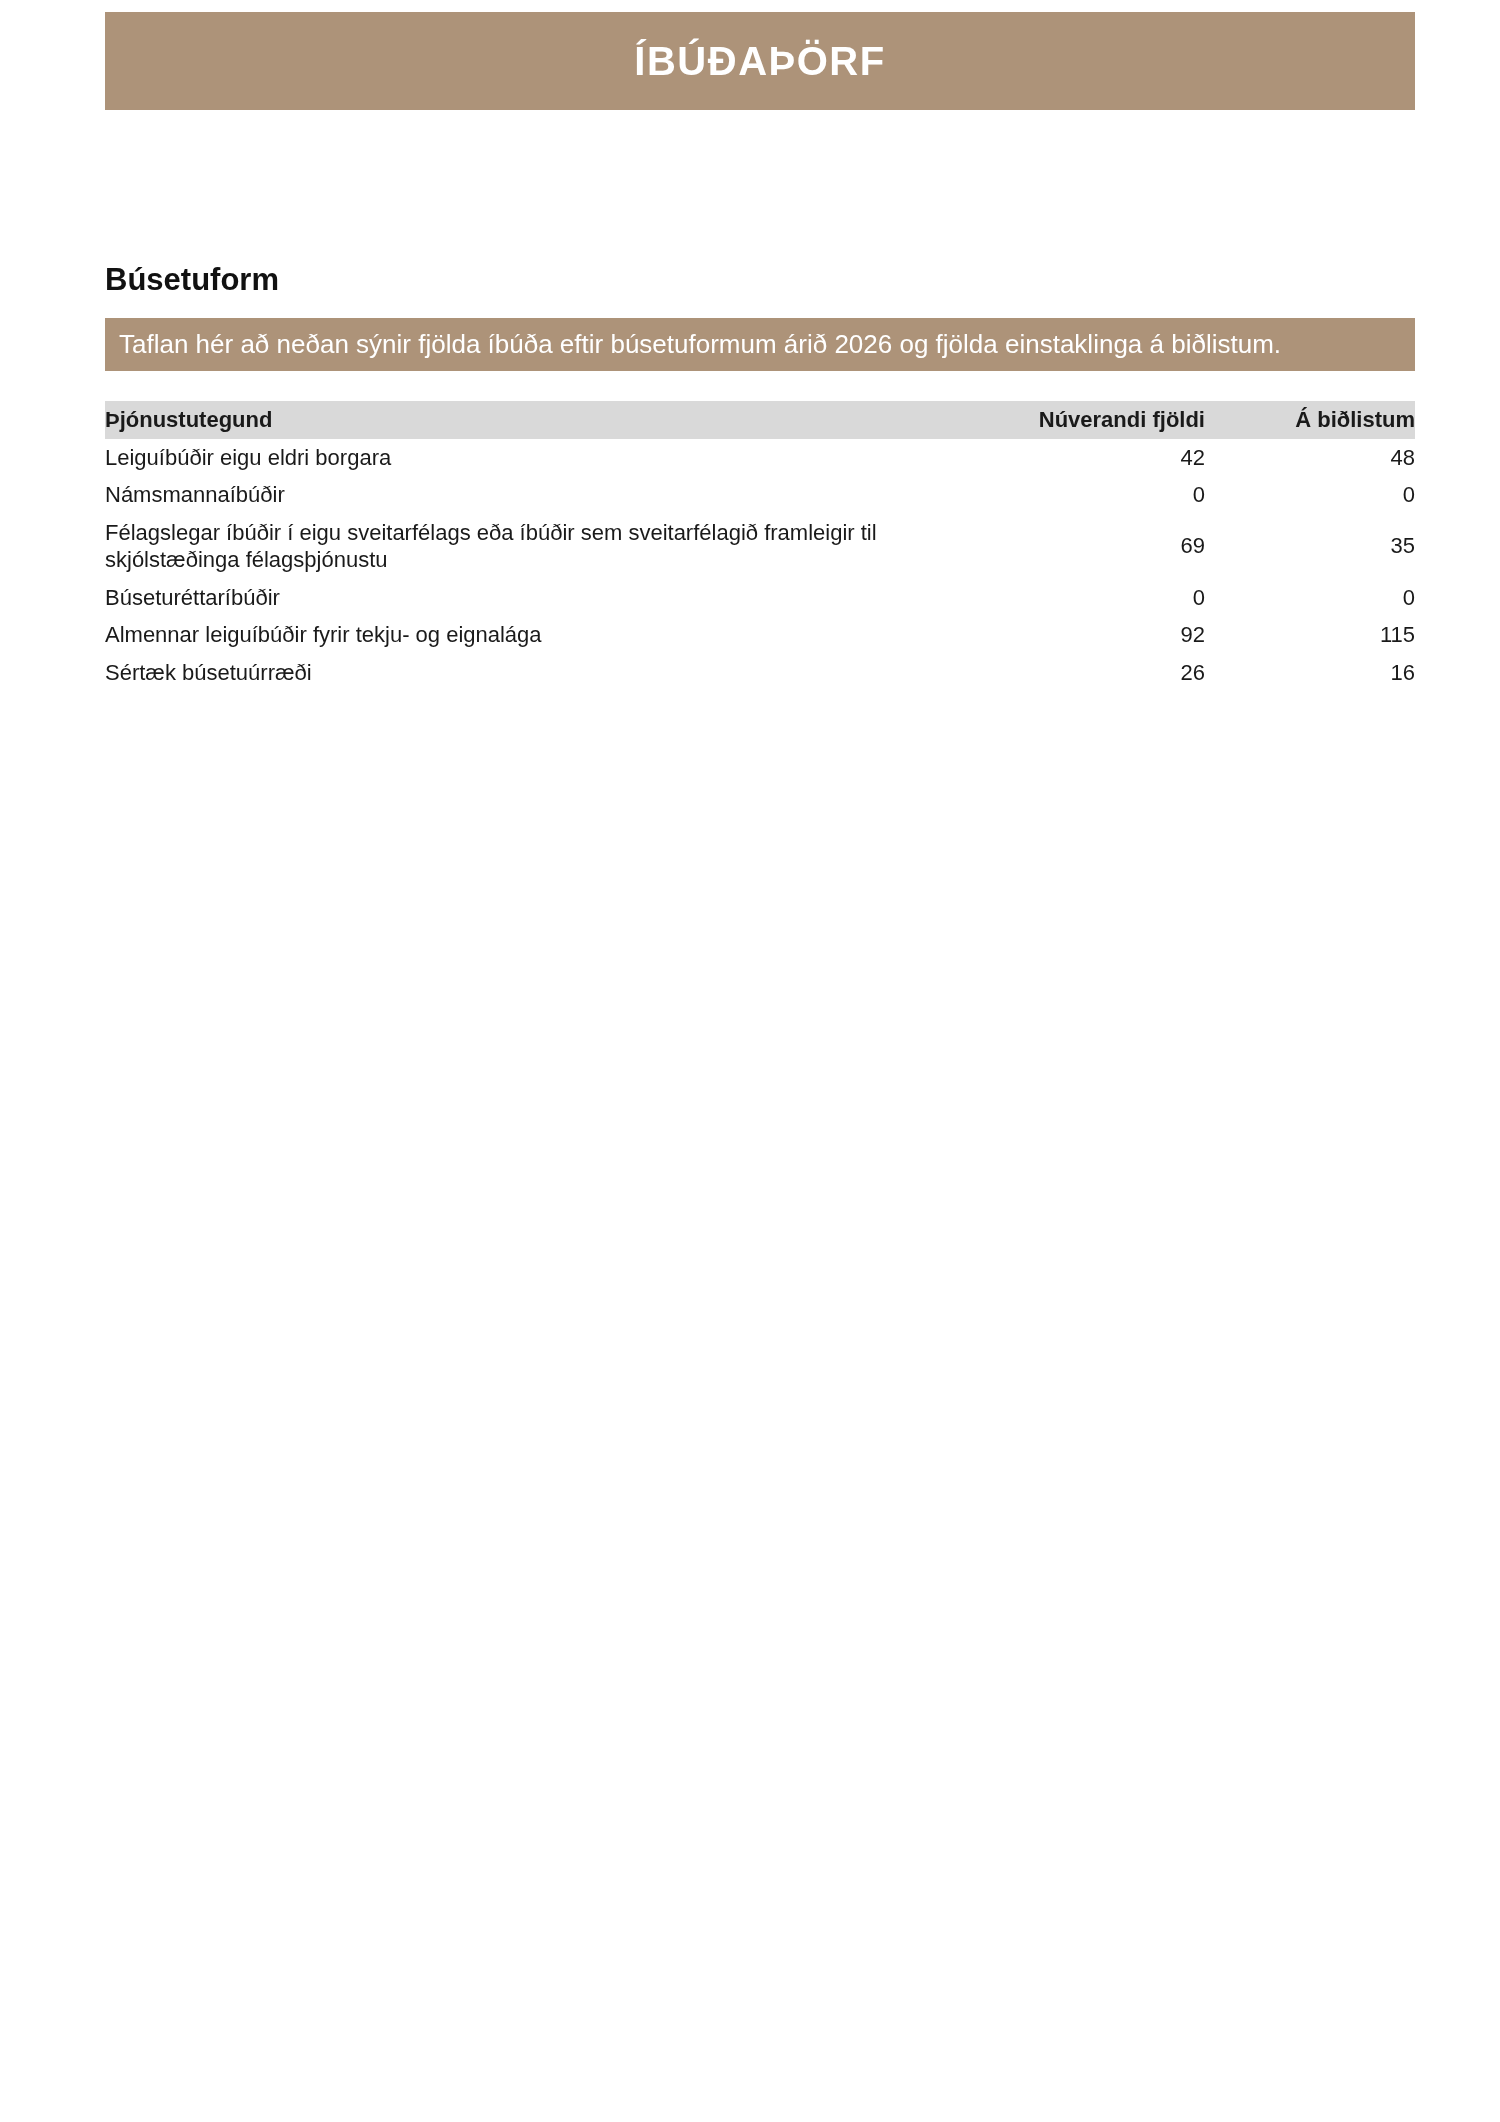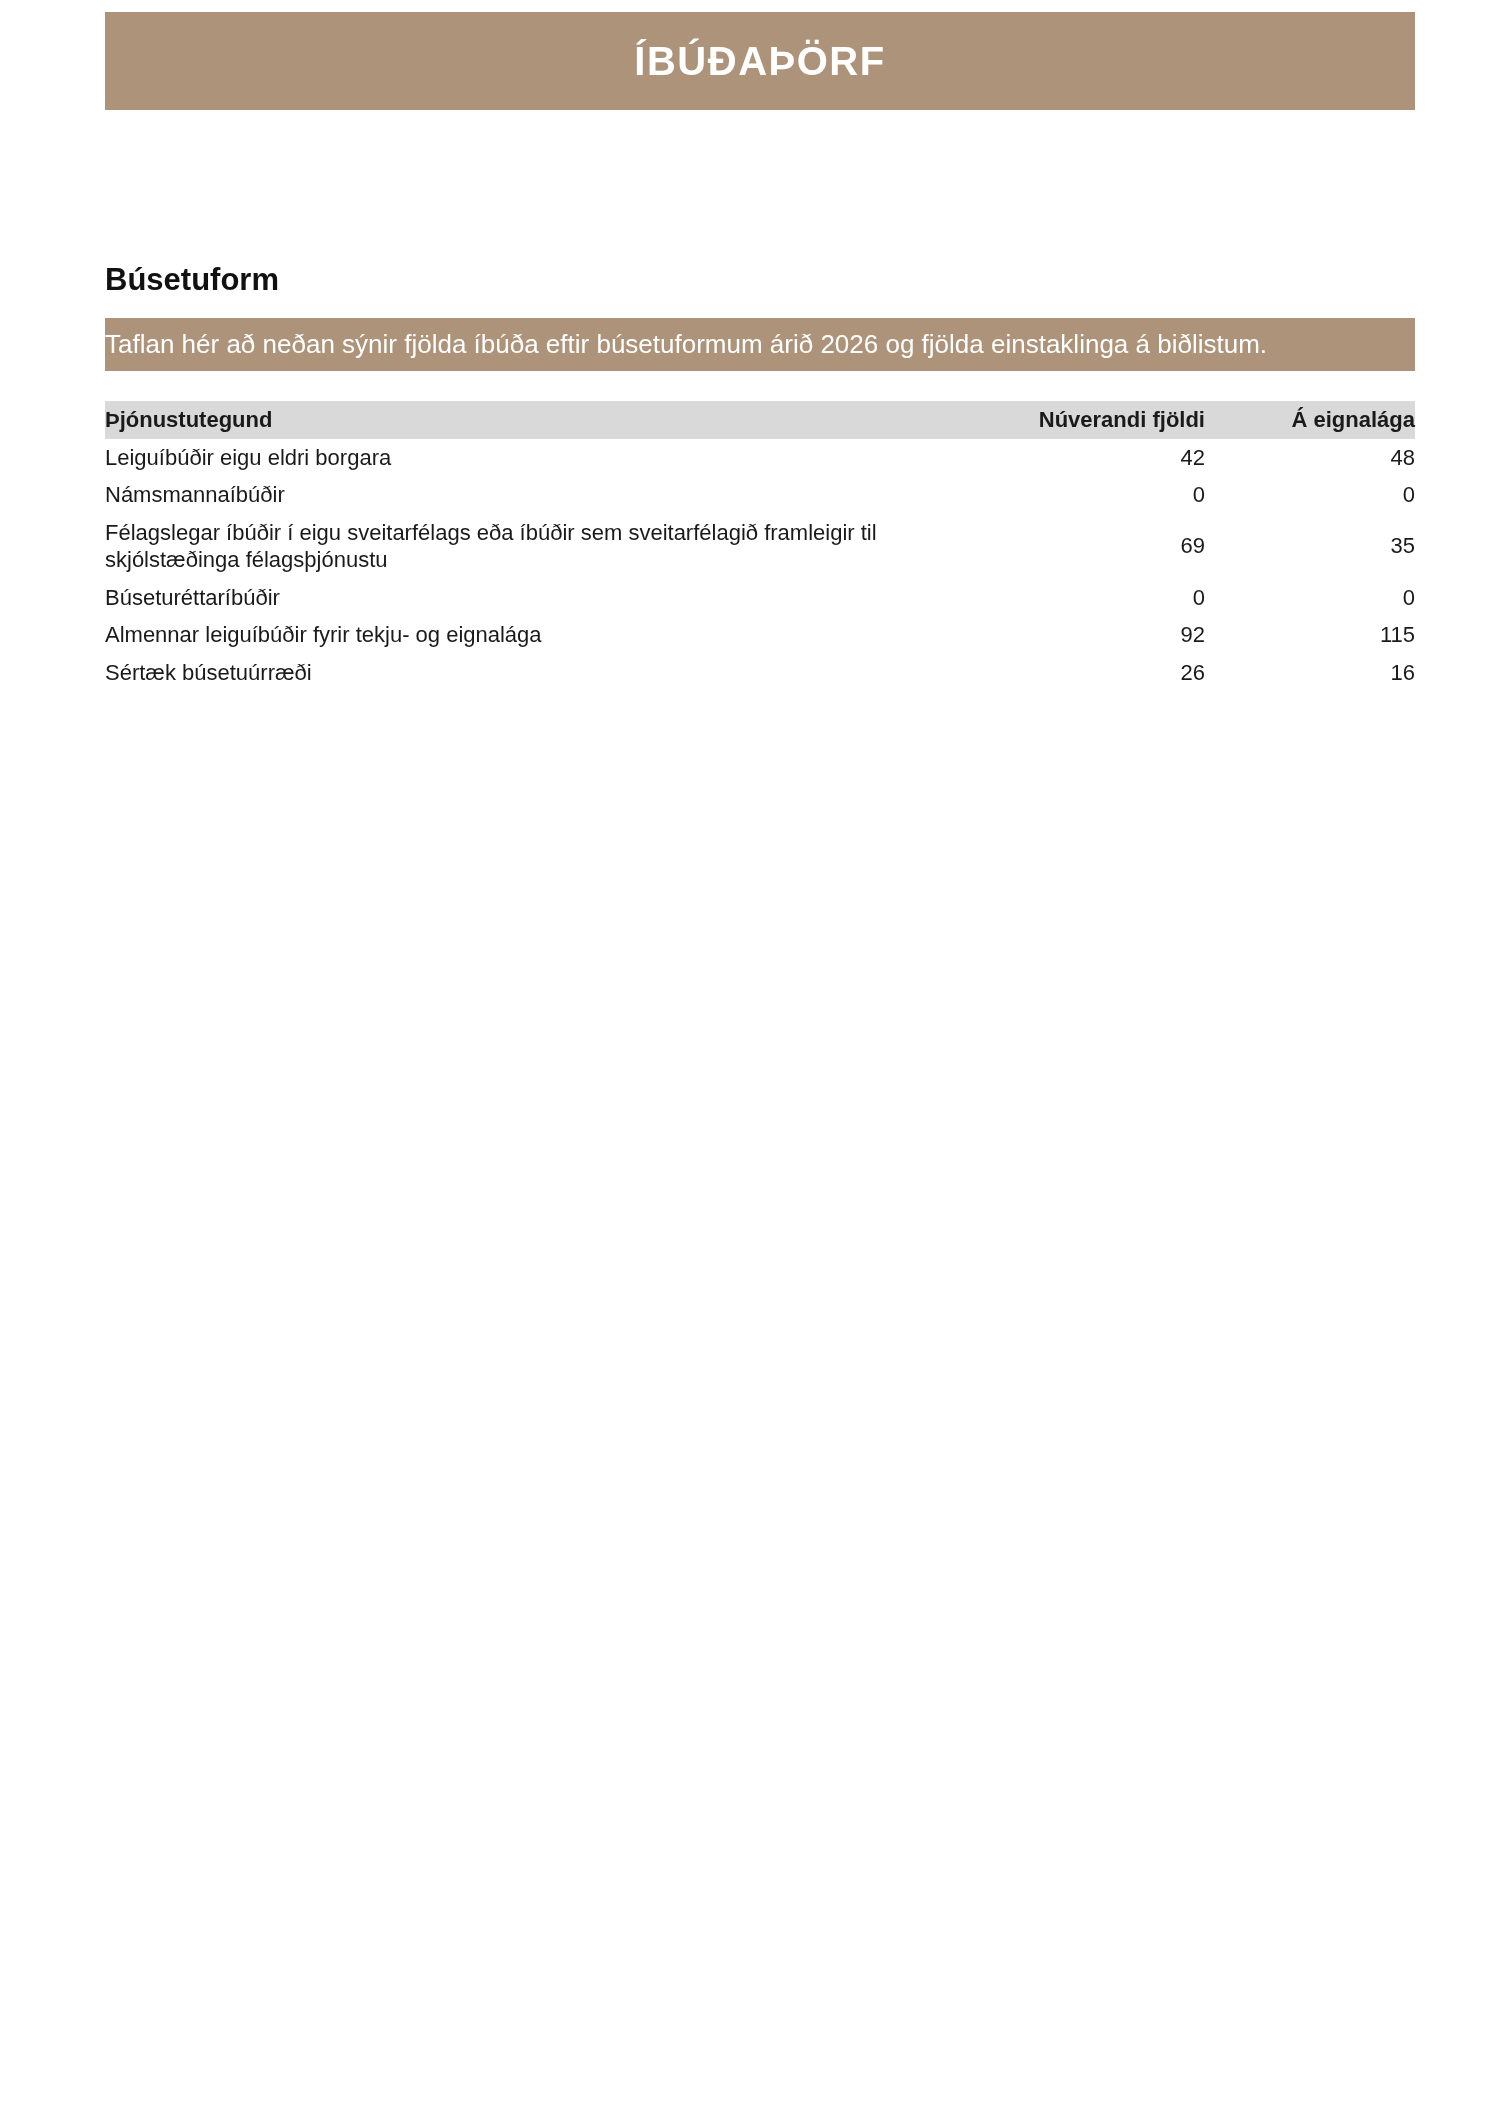--- a/index.html
+++ b/index.html
@@ -36,21 +36,21 @@
     margin: 152px 0 20px 0;
     font-size: 31px;
     font-weight: bold;
     color: #111111;
   }
   .intro-banner {
     background: var(--banner, #ad9379);
     color: #ffffff;
     font-size: 26px;
     line-height: 1.2;
-    padding: 11px 0;
+    padding: 11px 14px;
     box-sizing: border-box;
   }
   .data-table {
     width: 100%;
     border-collapse: collapse;
     margin-top: 30px;
     font-size: 22px;
     table-layout: fixed;
   }
   .data-table th, .data-table td {
@@ -83,21 +83,21 @@
 
     <div class="intro-banner">
       <span>Taflan hér að neðan sýnir fjölda íbúða eftir búsetuformum árið 2026 og fjölda einstaklinga á biðlistum.</span>
     </div>
 
     <table class="data-table">
       <thead>
         <tr>
           <th class="col-label">Þjónustutegund</th>
           <th class="col-num">Núverandi fjöldi</th>
-          <th class="col-num">Á eignalága</th>
+          <th class="col-num">Á biðlistum</th>
         </tr>
       </thead>
       <tbody>
         <tr>
           <td class="col-label">Leiguíbúðir eigu eldri borgara</td>
           <td class="col-num">42</td>
           <td class="col-num">48</td>
         </tr>
         <tr>
           <td class="col-label">Námsmannaíbúðir</td>

